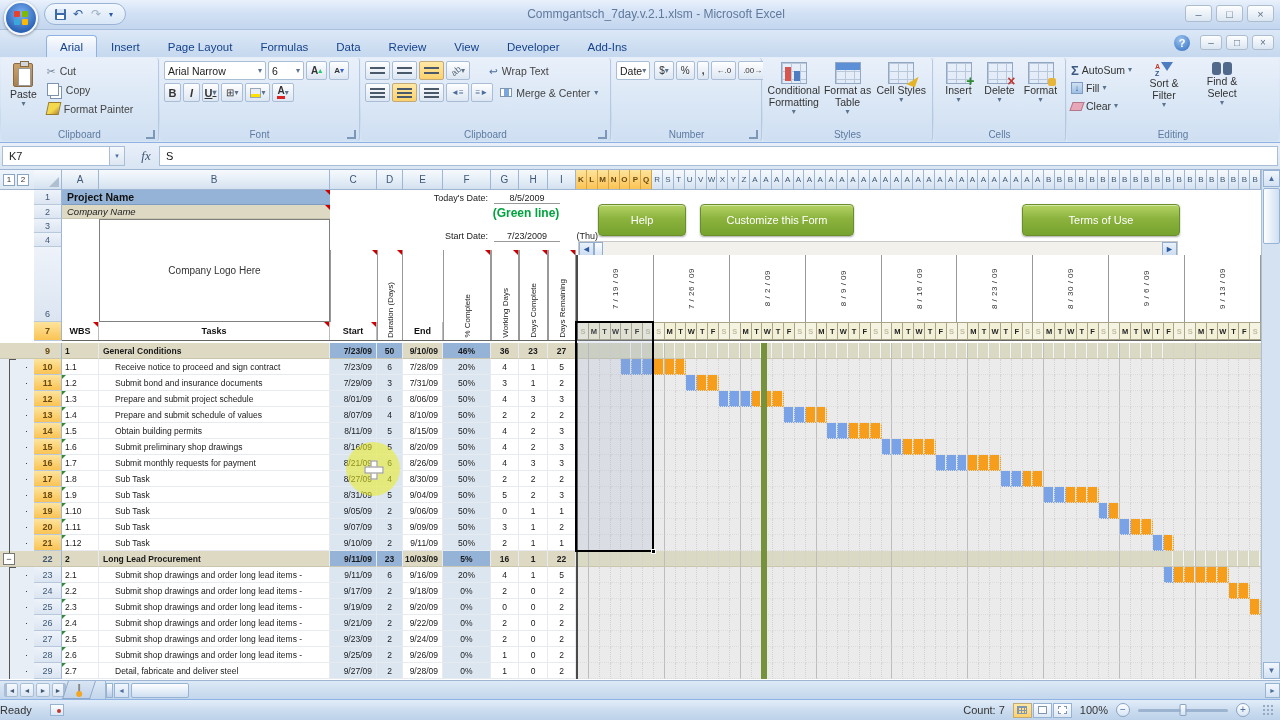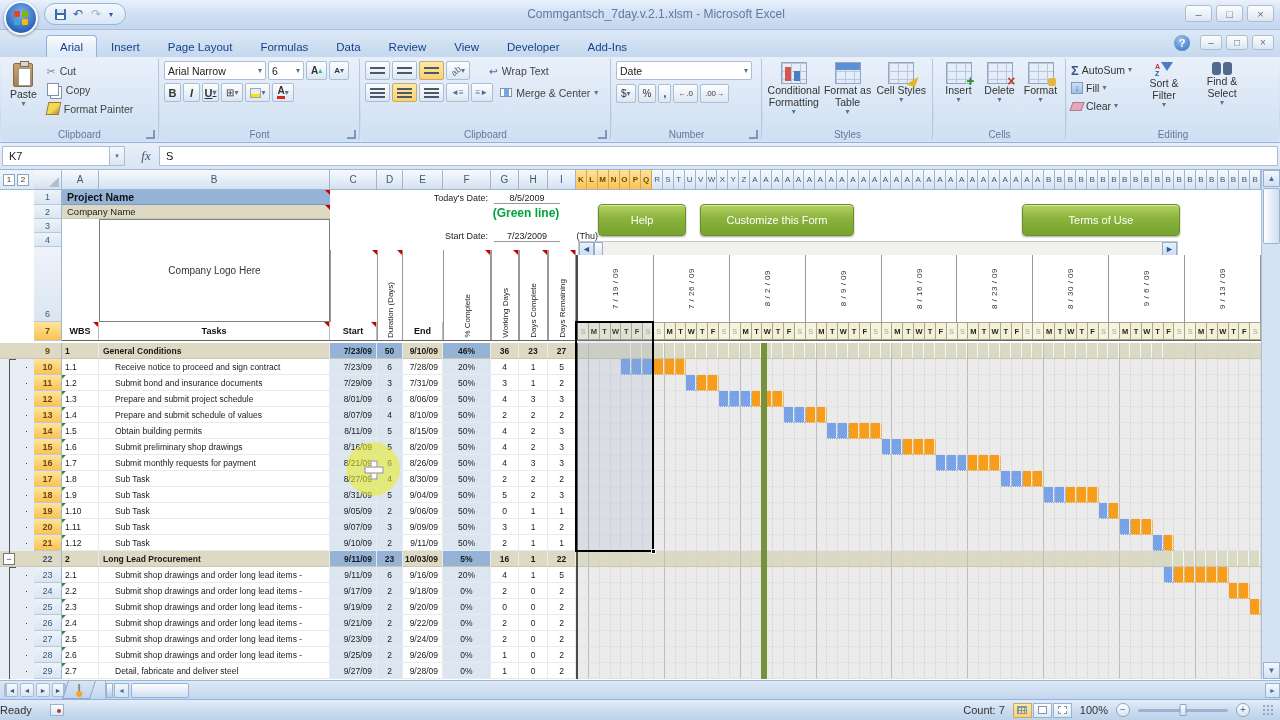--- a/index.html
+++ b/index.html
@@ -121,21 +121,21 @@
   .tick:before { content:""; position:absolute; left:0; top:0; border-top:4px solid #2e8b2e; border-right:4px solid transparent; }
   .wbsc { padding-left:3px; position:relative; }
 
   
   #hdrarea { position:absolute; left:0; top:20px; width:1280px; height:153px; background:#fff; }
   .hrn { position:absolute; left:34px; width:28px; background:linear-gradient(#eef3fa,#dbe5f1); border-right:1px solid #9eb6d3; border-bottom:1px solid #b9c9dc; display:flex; align-items:center; justify-content:center; font-size:9px; color:#3f5876; }
   .hrn.o { background:linear-gradient(#fde49d,#fbc354); color:#6b4a10; font-weight:bold; }
   .note { position:relative; }
   .note:after { content:""; position:absolute; right:0; top:0; border-top:5px solid #cc0000; border-left:5px solid transparent; }
   #projbar { position:absolute; left:62px; top:0; width:268px; height:15px; background:#95b3d7; border-bottom:1px solid #7d9cc0; font-weight:bold; font-size:10.5px; display:flex; align-items:center; padding-left:5px; color:#111; }
-  #compbar { position:absolute; left:62px; top:15px; width:268px; height:14px; background:#ddd9c3; border-bottom:1px solid #c9c5ae; font-size:9.5px; display:flex; align-items:center; padding-left:5px; color:#222; }
+  #compbar { position:absolute; left:62px; top:15px; width:268px; height:14px; background:#ddd9c3; border-bottom:1px solid #c9c5ae; font-size:9.5px; display:flex; align-items:center; padding-left:5px; color:#222;font-style:italic; }
   #logobox { position:absolute; left:99px; top:29px; width:231px; height:103px; border:1px solid #808080; display:flex; align-items:center; justify-content:center; font-size:10px; color:#333; }
   .hlabel { position:absolute; font-size:9px; color:#222; text-align:right; }
   .hvalue { position:absolute; font-size:9px; color:#222; border-bottom:1px solid #999; text-align:center; }
   #greennote { position:absolute; font-size:12px; font-weight:bold; color:#00a33e; }
   .gbtnx { position:absolute; height:32px; background:linear-gradient(#b4d364,#8cb33e 45%,#76a22e); border:1px solid #6a8f2a; border-radius:4px;
     color:#fff; font-size:11px; display:flex; align-items:center; justify-content:center; box-shadow:0 1px 2px rgba(0,0,0,.35), inset 0 1px 0 rgba(255,255,255,.45); }
   #miniscroll { position:absolute; left:578px; top:51px; width:600px; height:16px; background:#f3f1ec; border:1px solid #c8c8c8; display:flex; align-items:center; }
   .msbtn { width:15px; height:14px; background:linear-gradient(#e9f1fb,#cdddf0); border:1px solid #93aecd; color:#2c5aa0; font-size:9px; font-weight:bold; display:flex; align-items:center; justify-content:center; }
   .msthumb { width:9px; height:14px; background:linear-gradient(#fdfeff,#d9e6f4); border:1px solid #93aecd; }
   #weekstrip { position:absolute; left:576px; top:65px; width:685px; height:67px; display:flex; border-left:2px solid #4a4a4a; }
@@ -380,21 +380,21 @@
             <span>Merge &amp; Center</span>
             <span class="caret">▾</span>
           </div>
       </div>
     </div>
     <div class="grplbl">Clipboard</div>
     <div class="dlg"></div>
   </div>
 
   <div class="grp" style="width:150px">
-    <div class="gbody" style="flex-direction:column;gap:4px">
+    <div class="gbody" style="flex-direction:row;gap:4px">
       <div class="fontbox" style="width:136px;justify-content:space-between">
           <span>Date</span>
           <span class="caret">▾</span>
         </div>
       <div style="display:flex;gap:2px">
         <div class="mini">
             <span>$</span>
             <span class="caret">▾</span>
           </div>
         <div class="mini">

